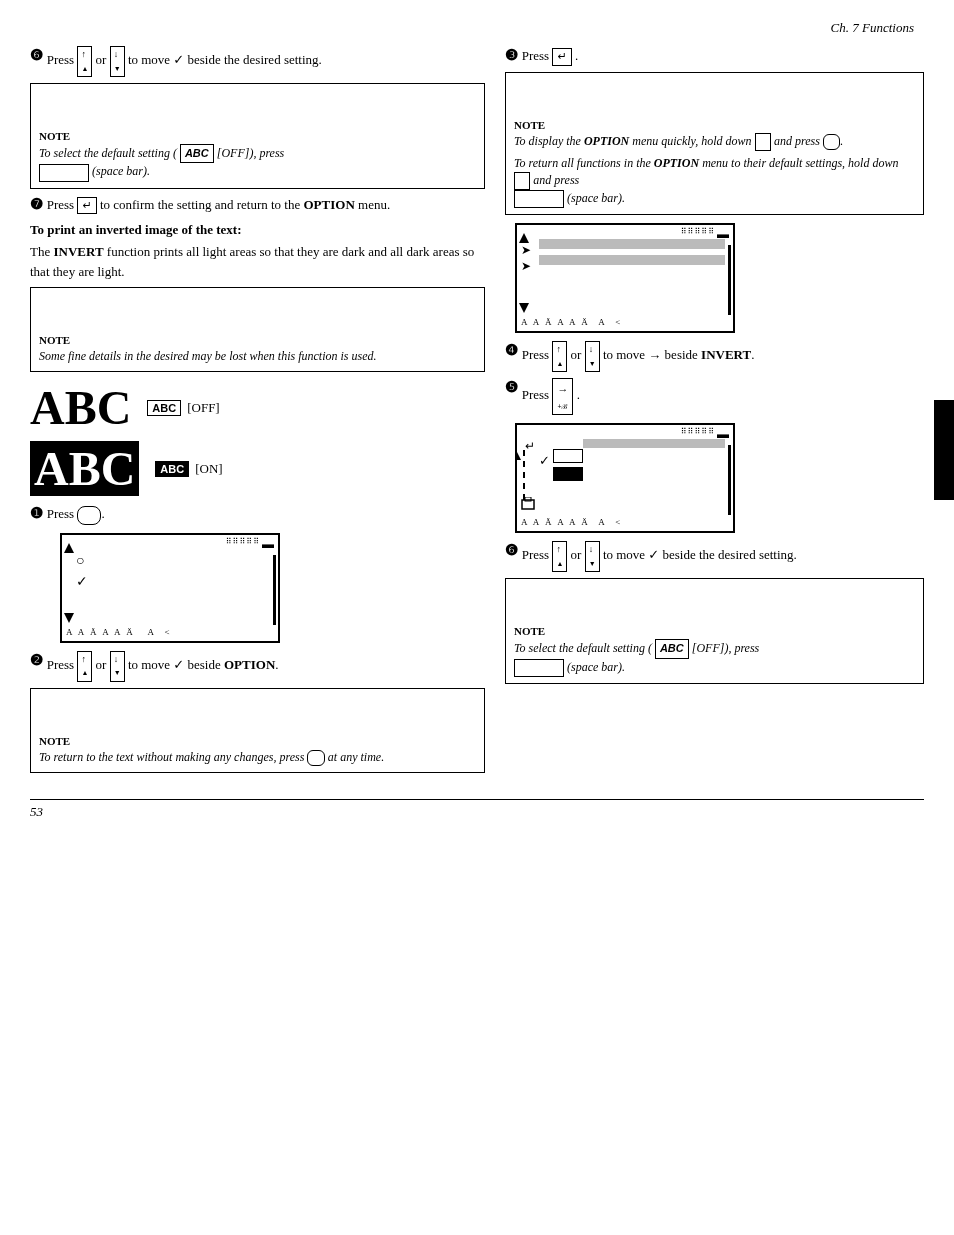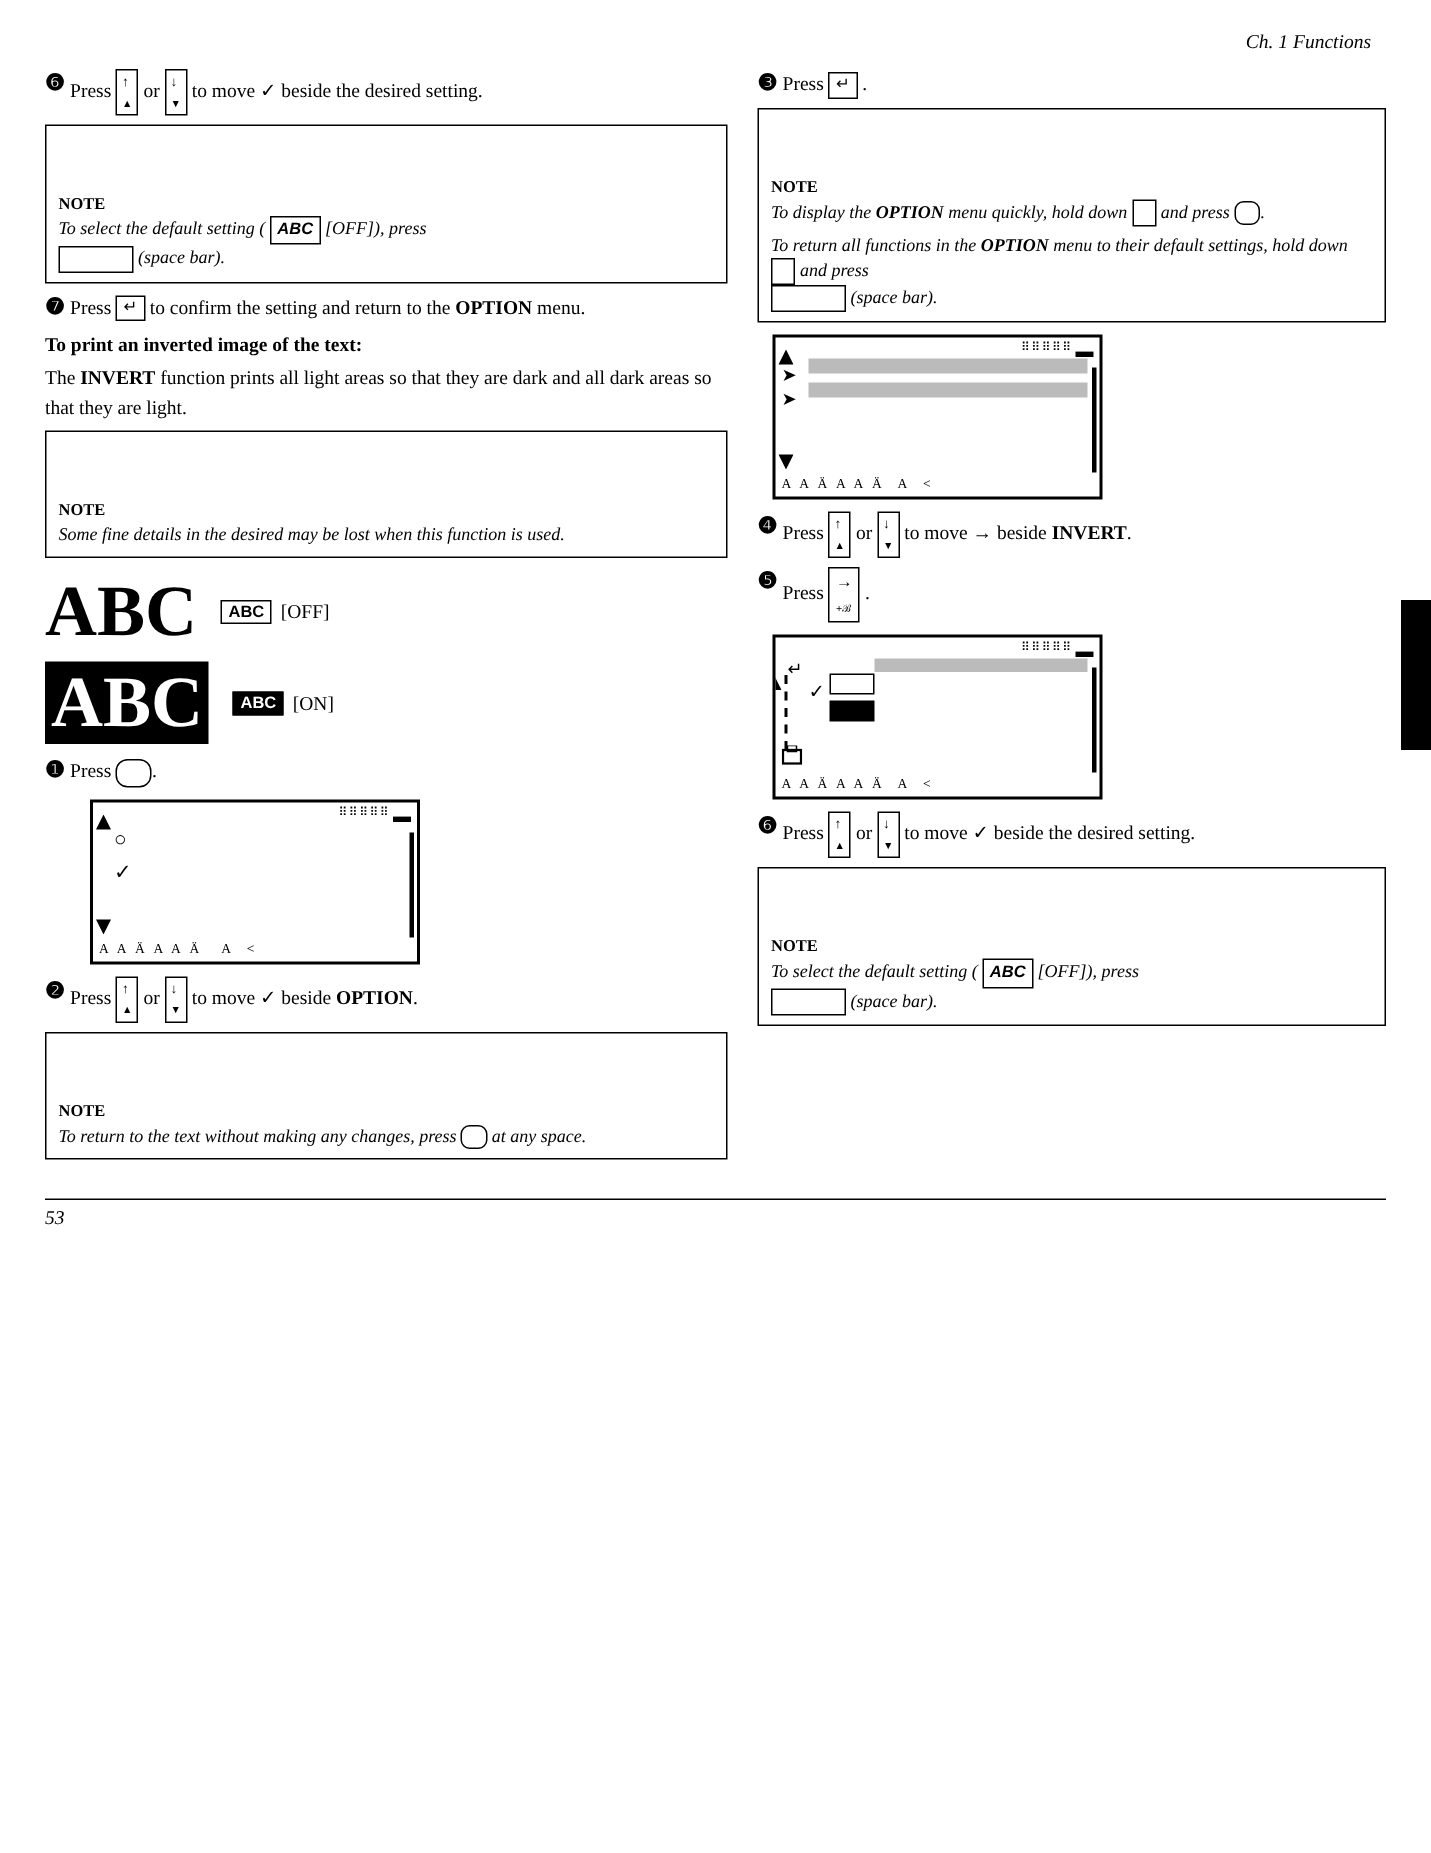--- a/index.html
+++ b/index.html
@@ -243,21 +243,21 @@
     }
   </style>
 </head>
 <body>
 
 <div class="page">
 
   <div class="black-tab"></div>
 
   <div class="chapter-header">
-    <em>Ch. 1 Functions</em>
+    <em>Ch. 7 Functions</em>
   </div>
 
   <div class="two-col">
 
     <div class="col-left">
 
       <div class="step-item">
         <span class="bullet-num">❻</span>&nbsp;
         <span class="step-text">
           Press <span class="key-up-down">↑<br><span style="font-size:7px">▲</span></span>
@@ -352,21 +352,21 @@
           or <span class="key-up-down">↓<br><span style="font-size:7px">▼</span></span>
           to move ✓ beside <span class="bold">OPTION</span>.
         </span>
       </div>
 
       <div class="note-box">
         <div class="note-label">NOTE</div>
         <p>
           <em>To return to the text without making any changes, press </em>
           <span class="key-oval-sm">&nbsp;&nbsp;&nbsp;</span>
-          <em> at any space.</em>
+          <em> at any time.</em>
         </p>
       </div>
 
     </div>
 
     <div class="col-right">
 
       <div class="step-item">
         <span class="bullet-num">❸</span>&nbsp;
         <span class="step-text">

